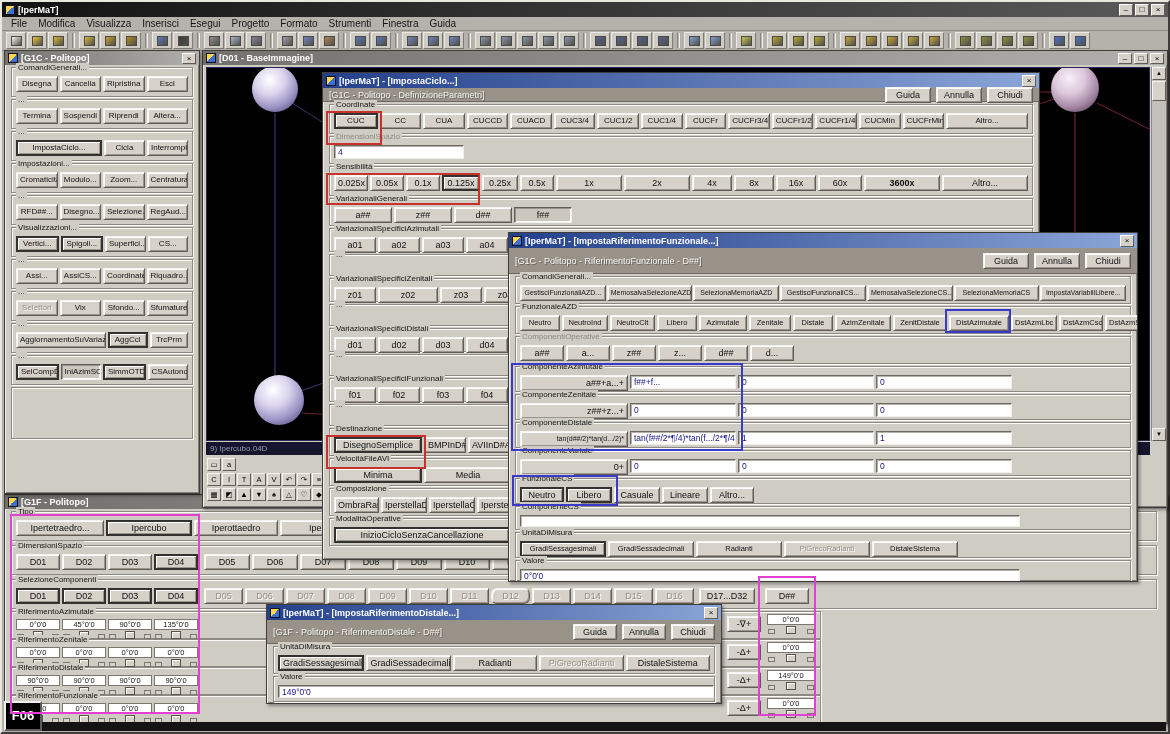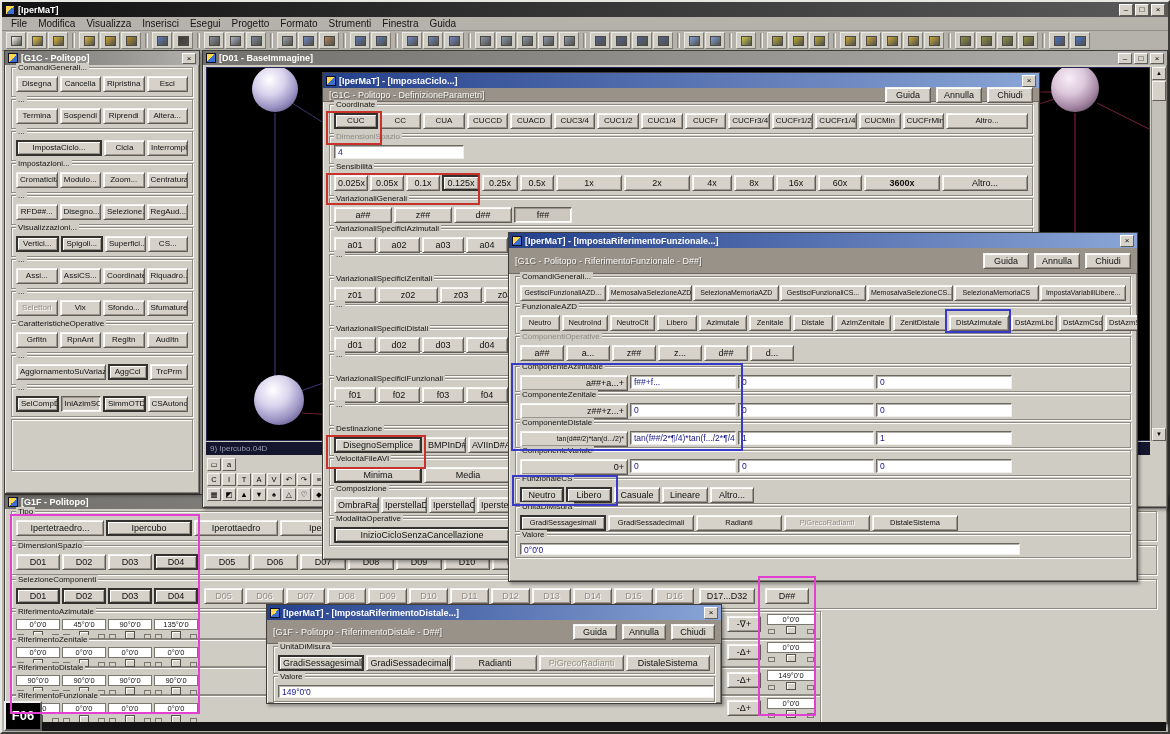--- a/index.html
+++ b/index.html
@@ -274,21 +274,21 @@
           <button class="btn sel" style="width: 44px;">D02</button>
           <button class="btn sel" style="width: 44px;">D03</button>
           <button class="btn sel" style="width: 44px;">D04</button>
           <button class="btn dis" style="width: 39px; margin-left: 4px;">D05</button>
           <button class="btn dis" style="width: 39px;">D06</button>
           <button class="btn dis" style="width: 39px;">D07</button>
           <button class="btn dis" style="width: 39px;">D08</button>
           <button class="btn dis" style="width: 39px;">D09</button>
           <button class="btn dis" style="width: 39px;">D10</button>
           <button class="btn dis" style="width: 39px;">D11</button>
-          <button class="btn dis" style="width: 39px;">D12</button>
+          <button class="btn dis" style="width: 39px; border-radius: 6px;">D12</button>
           <button class="btn dis" style="width: 39px;">D13</button>
           <button class="btn dis" style="width: 39px;">D14</button>
           <button class="btn dis" style="width: 39px;">D15</button>
           <button class="btn dis" style="width: 39px;">D16</button>
           <button class="btn" style="width: 56px; margin-left: 3px;">D17...D32</button>
           <button class="btn" style="width: 44px; margin-left: 8px;">D##</button>
         </div>
     </div>
     <div class="grp" style="position:absolute;left:6px;top:116px;width:810px;height:28px;margin:0;padding-top:7px">
       <span class="glabel">RiferimentoAzimutale</span>
@@ -607,29 +607,20 @@
           <button class="btn">Riquadro...</button>
         </div>
       </div>
     <div class="grp h30">
         <span class="glabel">...</span>
         <div class="row">
           <button class="btn dis">Selettori</button>
           <button class="btn">Vix</button>
           <button class="btn">Sfondo...</button>
           <button class="btn">Sfumature...</button>
-        </div>
-      </div>
-    <div class="grp h30">
-        <span class="glabel">CaratteristicheOperative</span>
-        <div class="row">
-          <button class="btn">GrfItn</button>
-          <button class="btn">RpnAnt</button>
-          <button class="btn">RegItn</button>
-          <button class="btn">AudItn</button>
         </div>
       </div>
     <div class="grp h30">
         <span class="glabel">...</span>
         <div class="row">
           <button class="btn" style="flex: 2.7 1 0%;">AggiornamentoSuVariazione</button>
           <button class="btn sel">AggCcl</button>
           <button class="btn">TrcPrm</button>
         </div>
       </div>
@@ -894,20 +885,24 @@
     <div class="grp h26">
         <span class="glabel">FunzionaleCS</span>
         <div class="row">
           <button class="btn sel" style="width: 44px;">Neutro</button>
           <button class="btn sel" style="width: 46px;">Libero</button>
           <button class="btn" style="width: 46px;">Casuale</button>
           <button class="btn" style="width: 46px;">Lineare</button>
           <button class="btn" style="width: 44px;">Altro...</button>
         </div>
       </div>
+    <div class="grp h24">
+        <span class="glabel">ComponenteCS</span>
+        <div class="inp" style="width:500px;height:12px"></div>
+      </div>
     <div class="grp h26 funz-u">
         <span class="glabel">UnitàDiMisura</span>
         <div class="row">
           <button class="btn sel" style="width: 86px;">GradiSessagesimali</button>
           <button class="btn" style="width: 86px;">GradiSessadecimali</button>
           <button class="btn" style="width: 86px;">Radianti</button>
           <button class="btn dis" style="width: 86px;">PiGrecoRadianti</button>
           <button class="btn" style="width: 86px;">DistaleSistema</button>
         </div>
       </div>

